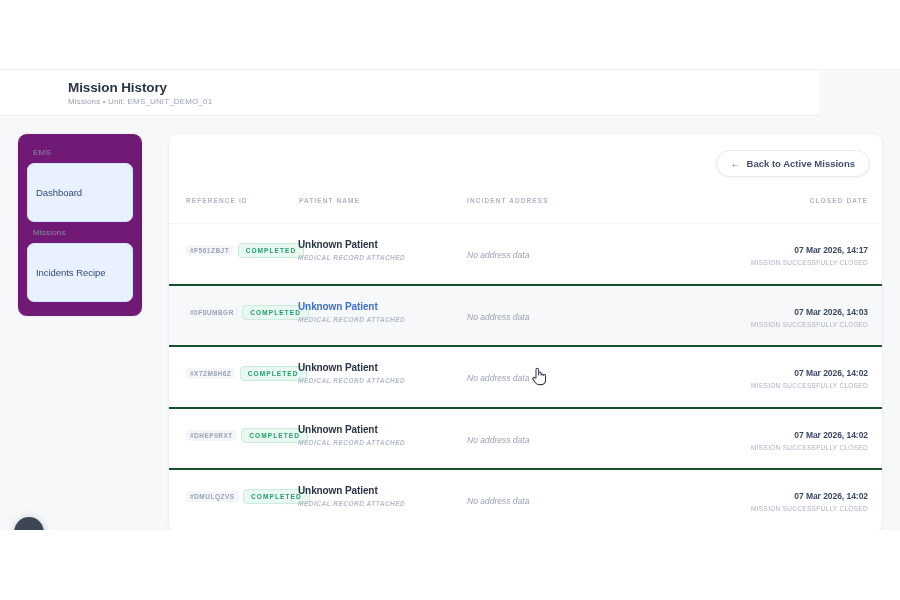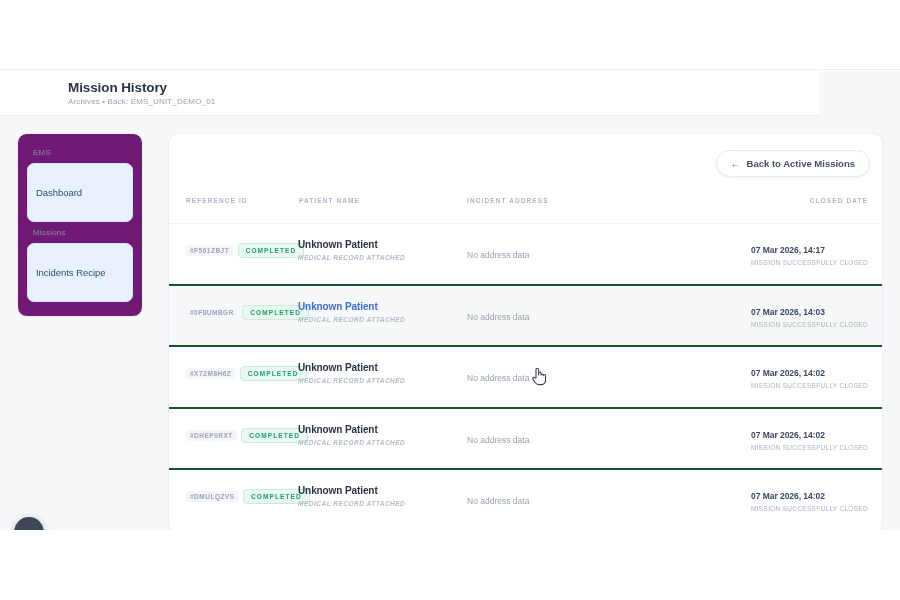--- a/index.html
+++ b/index.html
@@ -194,24 +194,25 @@
     font-style: italic;
     font-weight: bold;
     color: #b3bac8;
     letter-spacing: 0.5px;
   }
 
   .cell-address {
     position: absolute;
     left: 298px; top: 26px;
     font-size: 8.5px;
+    font-style: italic;
     color: #9aa2b1;
   }
 
-  .cell-date { position: absolute; right: 14px; top: 21px; text-align: left; }
+  .cell-date { position: absolute; right: 14px; top: 21px; text-align: right; }
   .date-main {
     font-size: 8.5px;
     font-weight: bold;
     color: #3c4763;
     letter-spacing: -0.05px;
   }
   .date-sub {
     margin-top: 4px;
     font-size: 6.5px;
     color: #aab2c2;
@@ -233,21 +234,21 @@
 </style>
 </head>
 <body>
 
 <div class="browser-chrome"></div>
 
 <div class="viewport">
 
   <div class="page-header">
     <div class="page-title">Mission History</div>
-    <div class="page-subtitle">Archives • Back: EMS_UNIT_DEMO_01</div>
+    <div class="page-subtitle">Missions • Unit: EMS_UNIT_DEMO_01</div>
   </div>
 
   <nav class="sidebar">
     <div class="nav-group-label">EMS</div>
     <a class="nav-item active">Dashboard</a>
     <div class="nav-group-label">Missions</div>
     <a class="nav-item active">Incidents Recipe</a>
   </nav>
 
   <section class="table-card">

